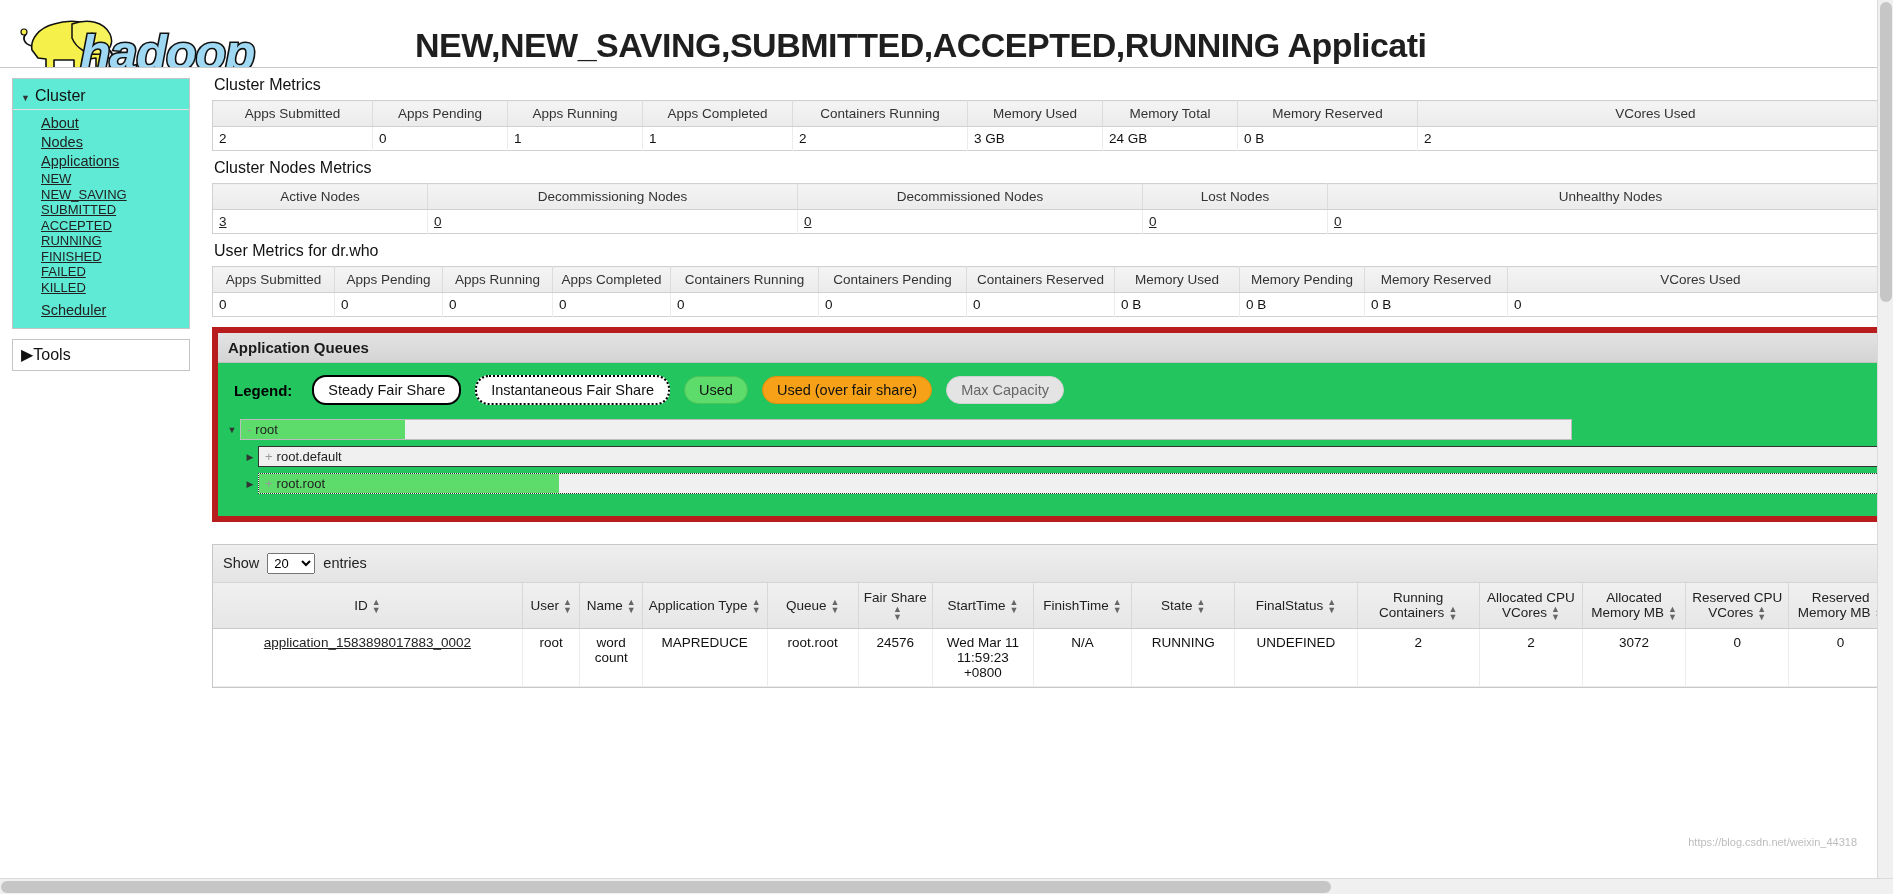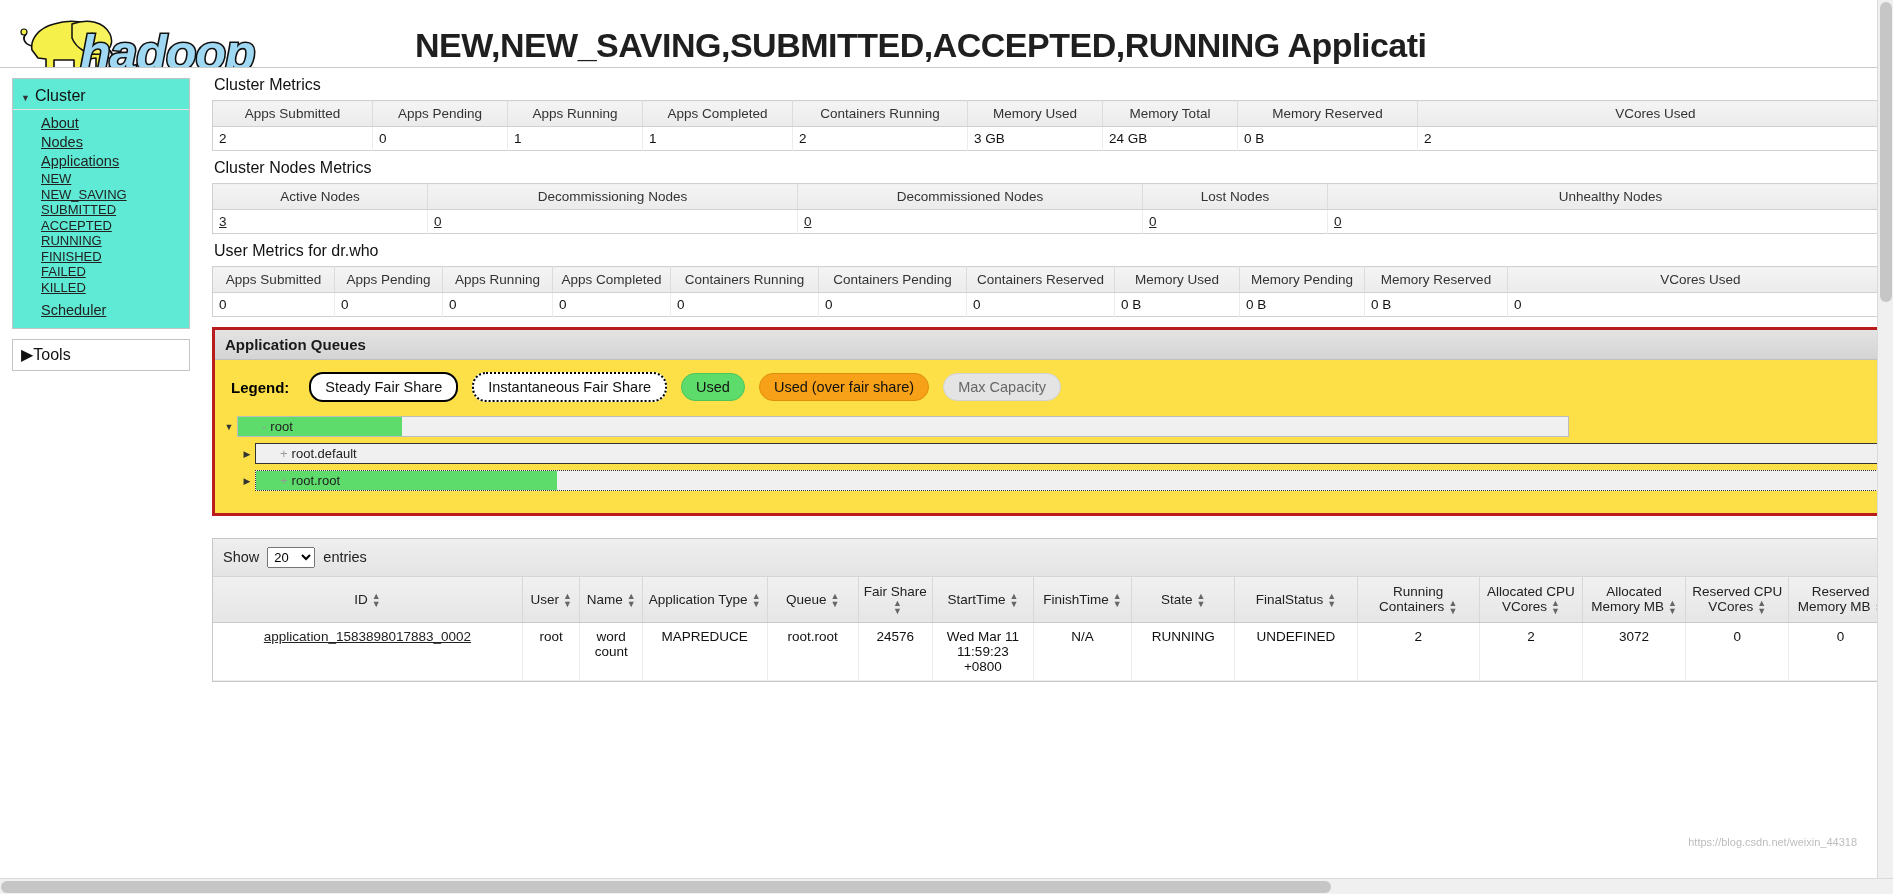--- a/index.html
+++ b/index.html
@@ -126,22 +126,22 @@
     text-align: left;
     color: #111;
     height: 22px;
   }
   table.metrics td a { color: #222; text-decoration: underline; }
   table.metrics th:last-child, table.metrics td:last-child { border-right: none; }
 
   
   .queues-panel {
     width: 1681px;
-    border: 3px solid #b91c1c;
-    background: #fde047;
+    border: 6px solid #b91c1c;
+    background: #22c55e;
     margin-top: 10px;
   }
   .queues-head {
     background: linear-gradient(#e3e3e3, #d4d4d4);
     border-bottom: 1px solid #c0c0c0;
     font-weight: bold;
     font-size: 15px;
     padding: 6px 10px;
     color: #1a1a1a;
   }
@@ -183,21 +183,21 @@
     flex: 1 1 auto;
     overflow: hidden;
   }
   .qbar-outer.dotted { border: 1px dotted #333; }
   .qbar-outer.solid  { border: 1px solid #333; }
   .qbar-fill {
     position: absolute; left: 0; top: 0; bottom: 0;
     background: #5ddb6b;
   }
   .qbar-label {
-    position: absolute; left: 24px; top: 0;
+    position: absolute; left: 6px; top: 0;
     line-height: 19px;
     font-size: 13px;
     color: #222;
     white-space: nowrap;
   }
   .qbar-label .sign { color: #9a9a9a; margin-right: 4px; }
   .q-indent-1 { margin-left: 18px; }
 
   
   .apps-panel {

